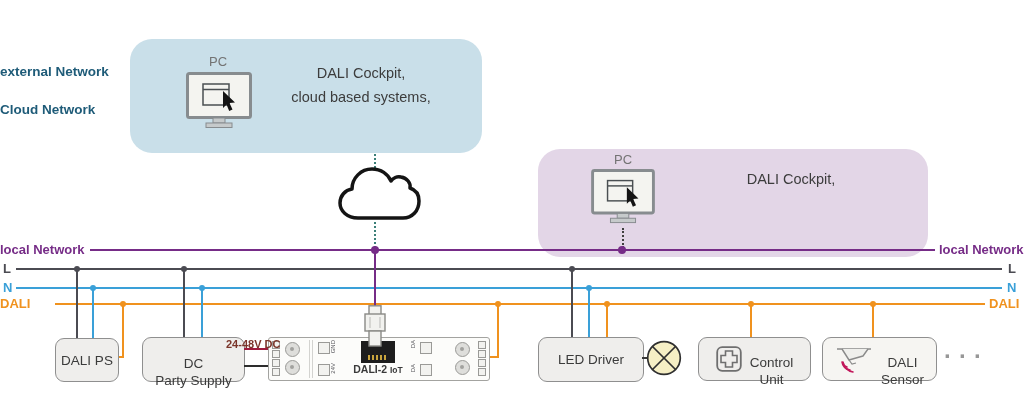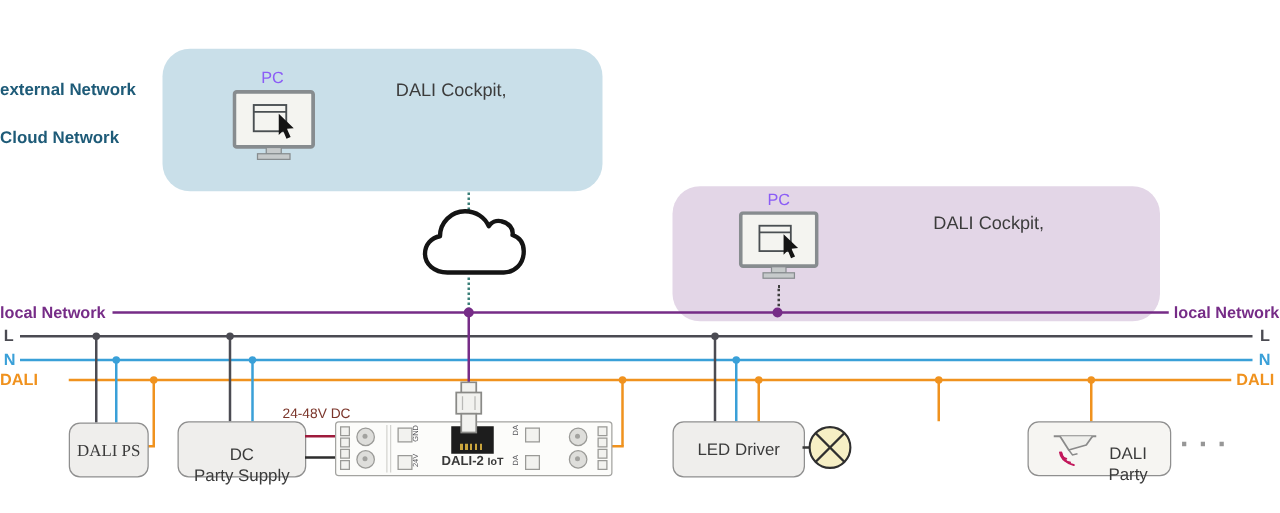--- a/index.html
+++ b/index.html
@@ -5,35 +5,35 @@
   html,body{margin:0;padding:0;background:#fff;}
   #canvas{position:relative;width:1024px;height:410px;background:#ffffff;overflow:hidden;
           font-family:"Liberation Sans", sans-serif;color:#3b3b3b;}
   .abs{position:absolute;}
   .hline{position:absolute;height:2px;z-index:2;}
   .vline{position:absolute;width:2px;z-index:2;}
   .dot{position:absolute;border-radius:50%;z-index:3;}
   .buslabel{position:absolute;font-weight:bold;font-size:13px;z-index:3;white-space:nowrap;}
   .bigbox{position:absolute;border-radius:22px;z-index:1;}
   .bigtext{position:absolute;text-align:center;font-size:14.5px;line-height:23.5px;color:#3c3c3c;z-index:2;}
-  .pclabel{position:absolute;text-align:center;font-size:13px;color:#8b5cf6;z-index:2;}
+  .pclabel{position:absolute;text-align:center;font-size:13px;color:#737373;z-index:2;}
   .device{position:absolute;background:#efeeec;border:1.5px solid #8f8f8f;border-radius:9px;
           display:flex;align-items:center;justify-content:center;text-align:center;
           font-size:13.5px;line-height:17px;color:#3b3b3b;z-index:2;gap:8px;}
   .devcol{display:flex;flex-direction:column;margin-top:24px;}
   .dotted-teal{position:absolute;width:0;border-left:2.5px dotted #3b7f78;z-index:2;}
   .dotted-dark{position:absolute;width:0;border-left:2px dotted #3f3f3f;z-index:2;}
   .module{position:absolute;left:268px;top:337px;width:220px;height:42px;background:#fcfcfa;
           border:1.5px solid #a3a3a0;border-radius:3px;z-index:2;}
   .msq{position:absolute;background:#f2f2ef;border:1px solid #9a9a97;}
   .screw{position:absolute;width:13px;height:13px;border-radius:50%;background:#dededb;border:1px solid #9a9a97;}
   .screw::after{content:"";position:absolute;left:4px;top:4px;width:4px;height:4px;border-radius:50%;background:#a2a29f;}
   .vtext{position:absolute;writing-mode:vertical-rl;transform:rotate(180deg);font-size:6px;color:#55555a;line-height:1;z-index:3;}
   .sep{position:absolute;top:2px;bottom:2px;width:1px;background:#d3d3d0;}
-  .voltage{position:absolute;left:226px;top:325px;font-size:11px;font-weight:normal;color:#7b352a;z-index:3;white-space:nowrap;}
+  .voltage{position:absolute;left:226px;top:338px;font-size:11px;font-weight:bold;color:#7b352a;z-index:3;white-space:nowrap;}
   .ellipsis{position:absolute;left:944px;top:342px;font-size:24px;font-weight:bold;color:#979797;letter-spacing:7px;z-index:2;}
   .caption{position:absolute;font-size:13.5px;font-weight:bold;color:#1e5b78;z-index:2;white-space:nowrap;}
   .brand{position:absolute;left:78px;top:25px;width:62px;text-align:center;font-weight:bold;color:#3a3a3a;
          font-size:10.5px;white-space:nowrap;z-index:3;}
   .brand .small{font-size:8.5px;}
 </style>
 </head>
 <body>
 
 <div id="canvas">
@@ -46,20 +46,21 @@
   <svg class="abs" style="left:186px;top:72px;z-index:2;" width="66" height="58" viewBox="0 0 66 58">
     <rect x="1.5" y="1.5" width="63" height="44" rx="2" fill="#f4f4f0" stroke="#878c8f" stroke-width="3"></rect>
     <rect x="17" y="12" width="26" height="21" fill="#f4f4f0" stroke="#4a4f52" stroke-width="1.5"></rect>
     <line x1="17" y1="17.5" x2="43" y2="17.5" stroke="#4a4f52" stroke-width="1.5"></line>
     <polygon points="37,19 49,30.5 43.5,31 46.5,37.5 43.2,39 40.5,32.5 37,36" fill="#141414"></polygon>
     <rect x="27" y="46" width="12" height="5" fill="#c6cacb" stroke="#878c8f" stroke-width="1"></rect>
     <rect x="20" y="51" width="26" height="4.5" fill="#c6cacb" stroke="#878c8f" stroke-width="1"></rect>
   </svg>
   <div class="bigtext" style="left:248px;top:62px;width:226px;">
     <div>DALI Cockpit,</div>
+    <div>cloud based systems,</div>
   </div>
 
   <div class="dotted-teal" style="left:374px;top:154px;height:14px;"></div>
   <div class="dotted-teal" style="left:374px;top:222px;height:26px;"></div>
 
   <svg class="abs" style="left:336px;top:165px;z-index:2;" width="86" height="58" viewBox="0 0 86 58">
     <path d="M22 53 C11 53 4 46 4 38 C4 31 9 25 16 24 C16 13 25 4 36 4 C45 4 52 9 55 16 C57 13 61 11 65 12 C71 13 75 18 74 23 C80 25 83 30 83 36 C83 46 76 53 67 53 Z" fill="#ffffff" stroke="#141414" stroke-width="3.5" stroke-linejoin="round"></path>
   </svg>
 
   <div class="bigbox" style="left:538px;top:149px;width:390px;height:108px;background:#e3d6e7;"></div>
@@ -118,21 +119,21 @@
   <div class="vline" style="left:588px;top:288px;height:49px;background:#3aa0d8;"></div>
   <div class="dot" style="left:586px;top:285px;width:6px;height:6px;background:#3aa0d8;"></div>
   <div class="vline" style="left:606px;top:304px;height:33px;background:#f0921e;"></div>
   <div class="dot" style="left:604px;top:301px;width:6px;height:6px;background:#f0921e;"></div>
 
   <div class="vline" style="left:750px;top:304px;height:33px;background:#f0921e;"></div>
   <div class="dot" style="left:748px;top:301px;width:6px;height:6px;background:#f0921e;"></div>
   <div class="vline" style="left:872px;top:304px;height:33px;background:#f0921e;"></div>
   <div class="dot" style="left:870px;top:301px;width:6px;height:6px;background:#f0921e;"></div>
 
-  <div class="device" style="left:55px;top:338px;width:62px;height:42px;font-family:Liberation Serif, serif;">
+  <div class="device" style="left:55px;top:338px;width:62px;height:42px;">
     <span>DALI PS</span>
   </div>
 
   <div class="device" style="left:142px;top:337px;width:101px;height:43px;">
     <span class="devcol">
       <span>DC</span>
       <span>Party Supply</span>
     </span>
   </div>
 
@@ -183,31 +184,41 @@
   <div class="device" style="left:538px;top:337px;width:104px;height:43px;">
     <span>LED Driver</span>
   </div>
   <div class="hline" style="left:642px;top:357px;width:7px;background:#3a3a3a;"></div>
   <svg class="abs" style="left:646px;top:340px;z-index:2;" width="36" height="36" viewBox="0 0 36 36">
     <circle cx="18" cy="18" r="16.3" fill="#f6efc5" stroke="#2f2f2f" stroke-width="1.7"></circle>
     <line x1="6.5" y1="6.5" x2="29.5" y2="29.5" stroke="#2f2f2f" stroke-width="1.7"></line>
     <line x1="29.5" y1="6.5" x2="6.5" y2="29.5" stroke="#2f2f2f" stroke-width="1.7"></line>
   </svg>
 
+  <div class="device" style="left:698px;top:337px;width:111px;height:42px;">
+    <svg width="26" height="26" viewBox="0 0 26 26">
+      <rect x="1.2" y="1.2" width="23.6" height="23.6" rx="5" fill="none" stroke="#6f6f6f" stroke-width="1.8"></rect>
+      <path d="M9.5 5 h7 v4.5 H21 v7 h-4.5 V21 h-7 v-4.5 H5 v-7 h4.5 z" fill="none" stroke="#6f6f6f" stroke-width="1.6"></path>
+    </svg>
+    <span class="devcol">
+      <span>Control</span>
+      <span>Unit</span>
+    </span>
+  </div>
 
   <div class="device" style="left:822px;top:337px;width:113px;height:42px;background:#f6f5f2;">
     <svg width="38" height="28" viewBox="0 0 38 28">
       <line x1="2" y1="4" x2="36" y2="4" stroke="#8a8a8a" stroke-width="1.6"></line>
       <path d="M7 4 L14 15 L28 11 L33 4" fill="#efefec" stroke="#8a8a8a" stroke-width="1.4" stroke-linejoin="round"></path>
       <path d="M14 15 l3 4 l4 -1" fill="none" stroke="#8a8a8a" stroke-width="1.2"></path>
       <path d="M12 22 a5 5 0 0 1 -4 -4" fill="none" stroke="#c2185b" stroke-width="1.6" stroke-linecap="round"></path>
       <path d="M15 25 a9 9 0 0 1 -8 -8" fill="none" stroke="#c2185b" stroke-width="1.6" stroke-linecap="round"></path>
       <path d="M18 27 a12 12 0 0 1 -10 -10" fill="none" stroke="#c2185b" stroke-width="1.6" stroke-linecap="round"></path>
     </svg>
     <span class="devcol">
       <span>DALI</span>
-      <span>Party</span>
+      <span>Sensor</span>
     </span>
   </div>
 
   <div class="ellipsis">···</div>
 
 </div>
 
 </body></html>

